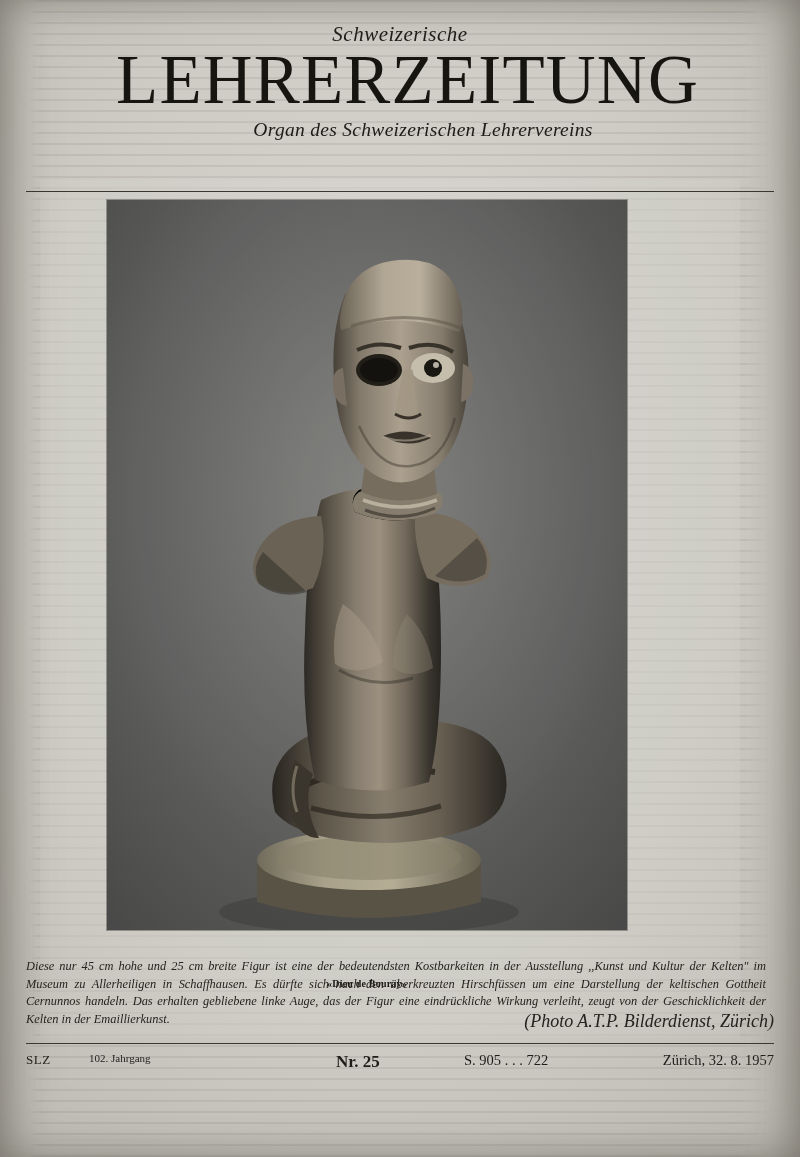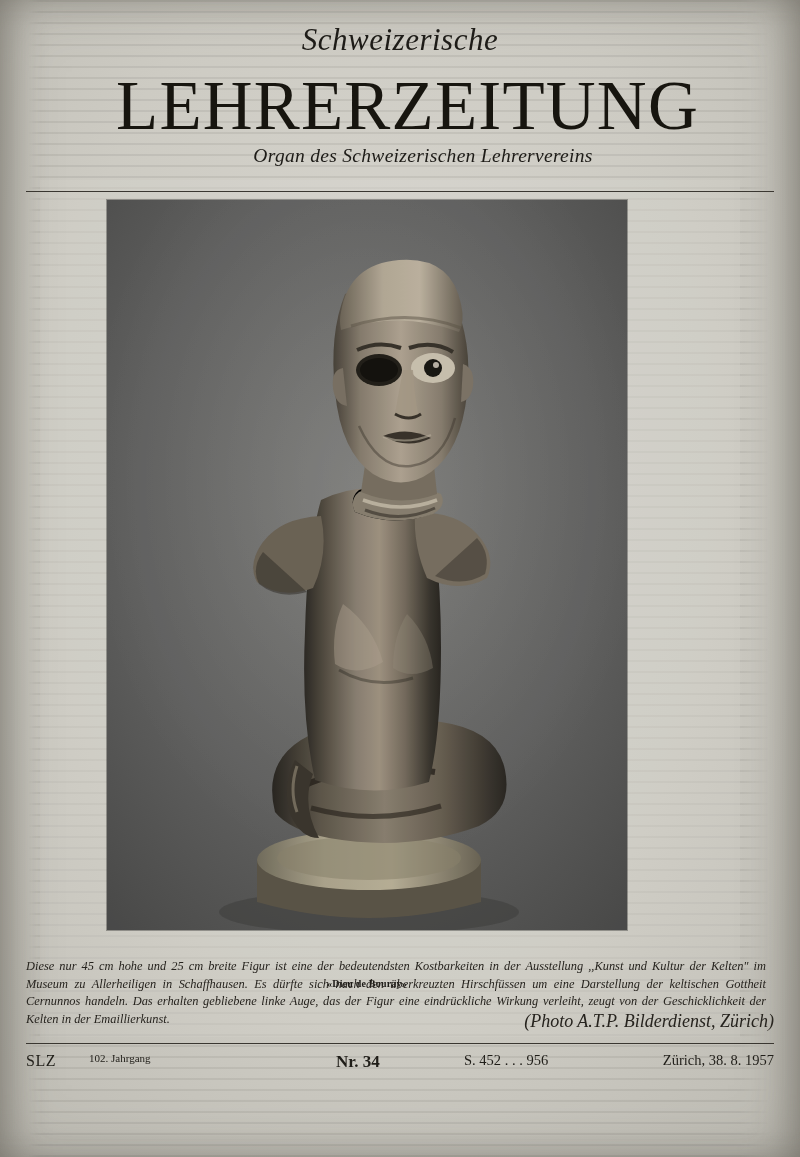--- a/index.html
+++ b/index.html
@@ -52,24 +52,24 @@
 
   
   .masthead {
     position: absolute;
     left: 0; right: 0; top: 24px;
     text-align: center;
     color: #1d1b17;
   }
   .mast-kicker {
     font-style: italic;
-    font-size: 31px;
+    font-size: 21px;
     letter-spacing: 0.5px;
     line-height: 1;
-    margin-bottom: 18px;
+    margin-bottom: 2px;
   }
   .mast-title {
     font-size: 69px;
     line-height: 0.98;
     letter-spacing: 1.2px;
     font-weight: 400;
     margin: 2px 0 4px 15px;
     color: #17150f;
   }
   .mast-sub {
@@ -139,21 +139,21 @@
     border-top: 1px solid #3a3731;
   }
   .footer {
     position: absolute;
     left: 26px; right: 26px;
     top: 1052px;
     height: 24px;
     color: #1f1d18;
   }
   .footer span { position: absolute; white-space: nowrap; }
-  .f-slz     { left: 0;    font-size: 16px; letter-spacing: 0.6px; }
+  .f-slz     { left: 0;    font-size: 13px; letter-spacing: 0.6px; }
   .f-volume  { left: 63px; font-size: 11px; }
   .f-number  { left: 310px; font-size: 17px; font-weight: bold; }
   .f-pages   { left: 438px; font-size: 14.5px; }
   .f-place   { right: 0;   font-size: 14.5px; }
 </style>
 </head>
 <body>
 
 <div id="page">
 
@@ -279,19 +279,19 @@
   </div>
 
   <div class="caption-title">«Dieu de Bouray»</div>
   <div class="caption-body">Diese nur 45 cm hohe und 25 cm breite Figur ist eine der bedeutendsten Kostbarkeiten in der Ausstellung ,,Kunst und Kultur der Kelten" im Museum zu Allerheiligen in Schaffhausen. Es dürfte sich nach den überkreuzten Hirschfüssen um eine Darstellung der keltischen Gottheit Cernunnos handeln. Das erhalten gebliebene linke Auge, das der Figur eine eindrückliche Wirkung verleiht, zeugt von der Geschicklichkeit der Kelten in der Emaillierkunst.</div>
   <div class="caption-credit">(Photo A.T.P. Bilderdienst, Zürich)</div>
 
   <div class="rule-bottom"></div>
   <div class="footer">
     <span class="f-slz">SLZ</span>
     <span class="f-volume">102. Jahrgang</span>
-    <span class="f-number">Nr. 34</span>
-    <span class="f-pages">S. 452 . . . 956</span>
-    <span class="f-place">Zürich, 38. 8. 1957</span>
+    <span class="f-number">Nr. 25</span>
+    <span class="f-pages">S. 905 . . . 722</span>
+    <span class="f-place">Zürich, 32. 8. 1957</span>
   </div>
 
   <div id="edges"></div>
 </div>
 
 </body></html>

